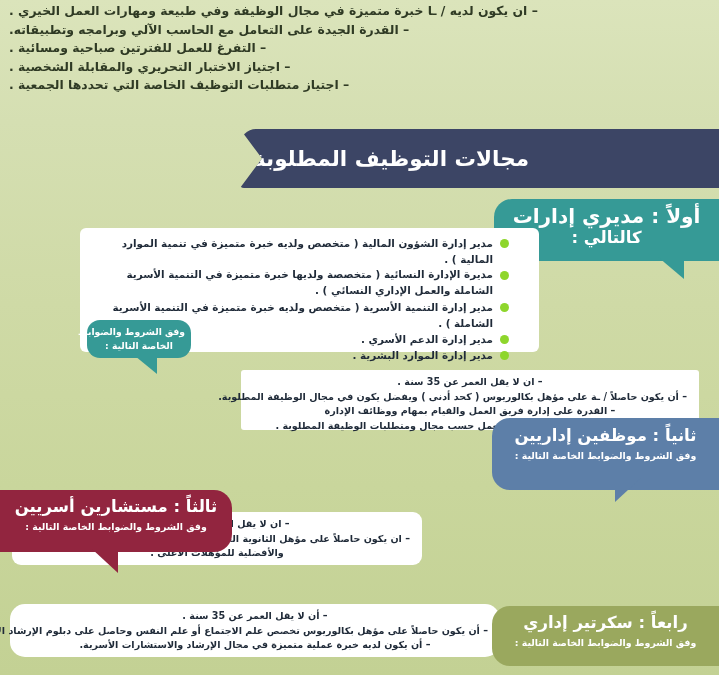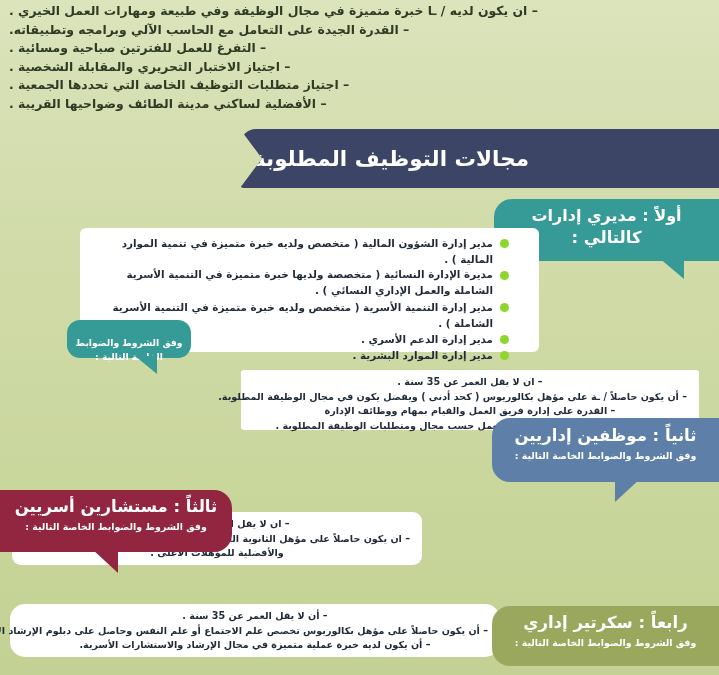--- a/index.html
+++ b/index.html
@@ -96,36 +96,36 @@
   
   #sec1-bubble {
     top: 199px;
     right: 0px;
     width: 225px;
     height: 62px;
     background: #369a96;
     border-top-left-radius: 18px;
     border-bottom-left-radius: 18px;
   }
-  #sec1-bubble .sec-title   { font-size: 16px; line-height: 22px; }
+  #sec1-bubble .sec-title   { font-size: 20px; line-height: 22px; }
   #sec1-bubble .sec-title2  { font-size: 16.5px; line-height: 21px; color:#fff; font-weight:bold; }
   #sec1-tail {
     top: 257px;
     right: 35px;
     border-right: 0px solid transparent;
     border-left: 26px solid transparent;
     border-top: 22px solid #369a96;
   }
 
   
   #sec2-bubble {
     top: 418px;
     right: 0px;
     width: 227px;
-    height: 64px;
+    height: 72px;
     background: #5d7fa8;
     border-top-left-radius: 18px;
     border-bottom-left-radius: 18px;
     padding-top: 7px;
   }
   #sec2-bubble .sec-title { font-size: 16.5px; line-height: 22px; }
   #sec2-bubble .sec-sub   { font-size: 9.4px; line-height: 18px; font-weight: bold; }
   #sec2-tail {
     top: 478px;
     right: 78px;
@@ -253,26 +253,26 @@
     text-align: center;
     direction: rtl;
     white-space: nowrap;
   }
 
   
   #terms-callout {
     position: absolute;
     top: 320px;
     right: 528px;
-    width: 124px;
+    width: 104px;
     height: 38px;
     background: #369a96;
     border-radius: 13px;
     box-sizing: border-box;
-    padding: 16px 6px 0 6px;
+    padding: 5px 6px 0 6px;
     direction: rtl;
     text-align: center;
   }
   #terms-callout .tc-line {
     color: #ffffff;
     font-size: 9.2px;
     font-weight: bold;
     line-height: 13.5px;
     white-space: nowrap;
   }
@@ -291,21 +291,20 @@
 <body>
 
 <div id="poster">
 
   <div id="intro-list">
     <div class="intro-line">– ان يكون لديه / ـا خبرة متميزة في مجال الوظيفة وفي طبيعة ومهارات العمل الخيري .</div>
     <div class="intro-line">– القدرة الجيدة على التعامل مع الحاسب الآلي وبرامجه وتطبيقاته.</div>
     <div class="intro-line">– التفرغ للعمل للفترتين صباحية ومسائية .</div>
     <div class="intro-line">– اجتياز الاختبار التحريري والمقابلة الشخصية .</div>
     <div class="intro-line">– اجتياز متطلبات التوظيف الخاصة التي تحددها الجمعية .</div>
-    <div class="intro-line">– الأفضلية لساكني مدينة الطائف وضواحيها القريبة .</div>
   </div>
 
   <div id="main-banner">
     <div id="main-banner-title">مجالات التوظيف المطلوبة</div>
   </div>
 
   <div id="sec1-bubble" class="sec-bubble">
     <div class="sec-title">أولاً : مديري إدارات</div>
     <div class="sec-title2">كالتالي :</div>
   </div>

